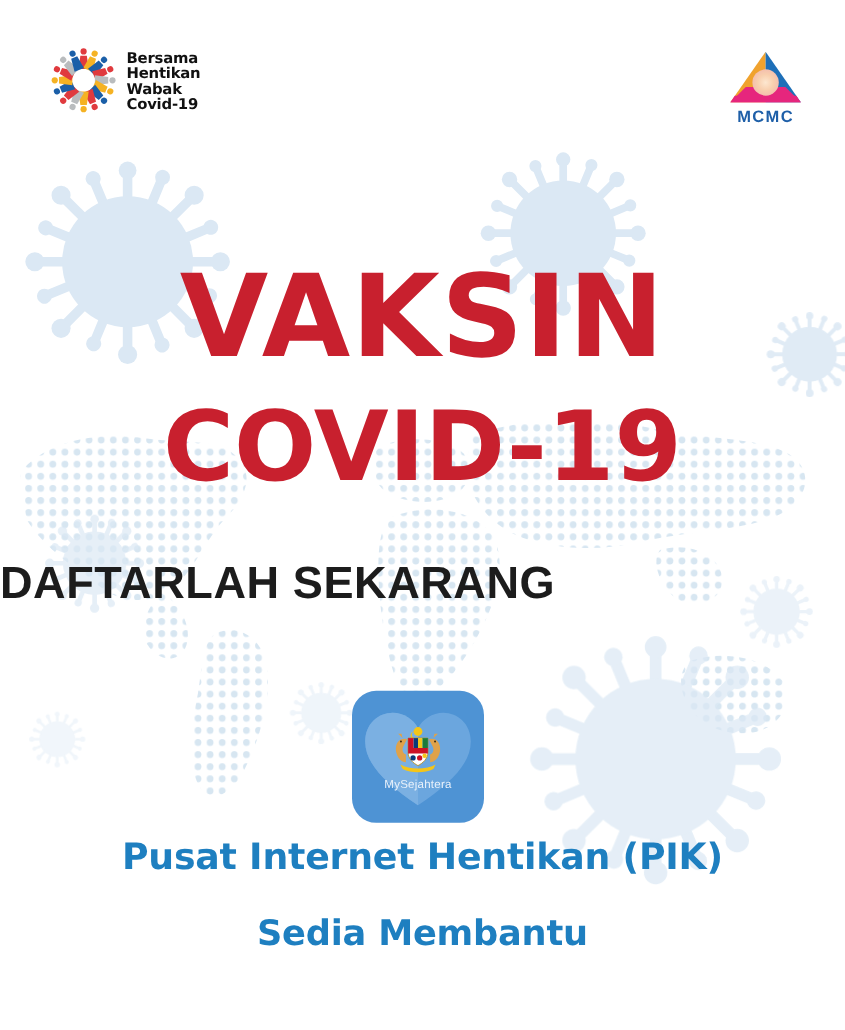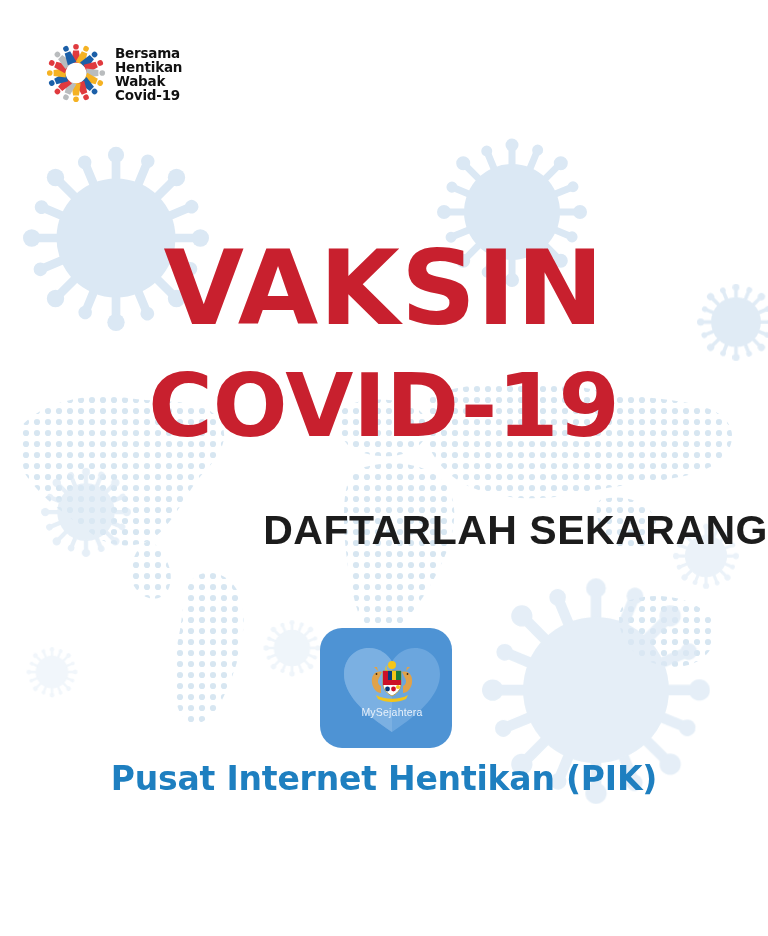--- a/index.html
+++ b/index.html
@@ -75,21 +75,21 @@
     font-family:"DejaVu Sans", sans-serif;
     font-weight:bold;
     font-size:88px;
     line-height:1;
     letter-spacing:0px;
     color:#c8202e;
   }
 
   .sub-1{
     position:absolute;left:0;top:510px;width:768px;
-    text-align:right;
+    text-align:left;
     font-family:"Liberation Sans", sans-serif;
     font-weight:bold;
     font-size:41px;
     line-height:1;
     letter-spacing:0.5px;
     color:#1c1c1c;
   }
   .sub-2{
     position:absolute;left:0;top:556px;width:768px;
     text-align:center;
@@ -102,21 +102,20 @@
   }
 
   
   .app-icon{
     position:absolute;left:320px;top:628px;
     width:120px;height:120px;
     border-radius:22px;
     background:#4e93d4;
     overflow:hidden;
     z-index:7;
-    padding-left:12px;
   }
   .app-icon svg{display:block;width:120px;height:120px;}
 
   
   .foot{
     position:absolute;left:0;width:768px;text-align:center;
     font-family:"DejaVu Sans", sans-serif;
     font-weight:bold;
     color:#1e7fc0;
     line-height:1;
@@ -352,20 +351,46 @@
             </g>
           </g>
         </svg>
       </span>
       <span class="words">Bersama
 Hentikan
 Wabak
 Covid-19</span>
     </div>
 
+    <div class="logo-mcmc">
+      <span>
+        <svg class="tri" viewBox="0 0 84 52" aria-hidden="true">
+          <defs>
+            <radialGradient id="mcmcglow" cx="50%" cy="50%" r="50%">
+              <stop offset="0%" stop-color="#fde7d0"></stop>
+              <stop offset="60%" stop-color="#f8cfae"></stop>
+              <stop offset="100%" stop-color="#f4bfae"></stop>
+            </radialGradient>
+          </defs>
+
+          <path d="M42 2 L10 48 L42 48 Z" fill="#f0a22e"></path>
+
+          <path d="M42 2 L74 48 L42 48 Z" fill="#1e6fb8"></path>
+
+          <path d="M10 48 L74 48 L70 42 L14 42 Z" fill="#e6267d"></path>
+          <path d="M14 42 L70 42 L58 26 L26 26 Z" fill="none"></path>
+          <path d="M10 48 L74 48 L56 22 L28 22 Z" fill="#e6267d" opacity="0.0"></path>
+
+          <path d="M24 34 L60 34 L74 48 L10 48 Z" fill="#e6267d"></path>
+
+          <circle cx="42" cy="30" r="12" fill="url(#mcmcglow)"></circle>
+        </svg>
+      </span>
+      <div class="mcmc-text">MCMC</div>
+    </div>
 
   </div>
 
   <div class="content">
 
     <div class="headline-1">VAKSIN</div>
     <div class="headline-2">COVID-19</div>
 
     <div class="sub-1">DAFTARLAH SEKARANG</div>
 
@@ -410,14 +435,15 @@
           <path d="M-16 15 C-8 20, 8 20, 16 15 L14 19 C6 23, -6 23, -14 19 Z" fill="#f5c518"></path>
         </g>
 
         <text x="60" y="88" text-anchor="middle" font-family="Liberation Sans, sans-serif" font-size="10.5" fill="#e8f1fb" letter-spacing="0.2">MySejahtera</text>
       </svg>
     </div>
 
   </div>
 
   <div class="foot foot-1">Pusat Internet Hentikan (PIK)</div>
+  <div class="foot foot-3">Sedia Membantu</div>
 
 </div>
 
 </body></html>

